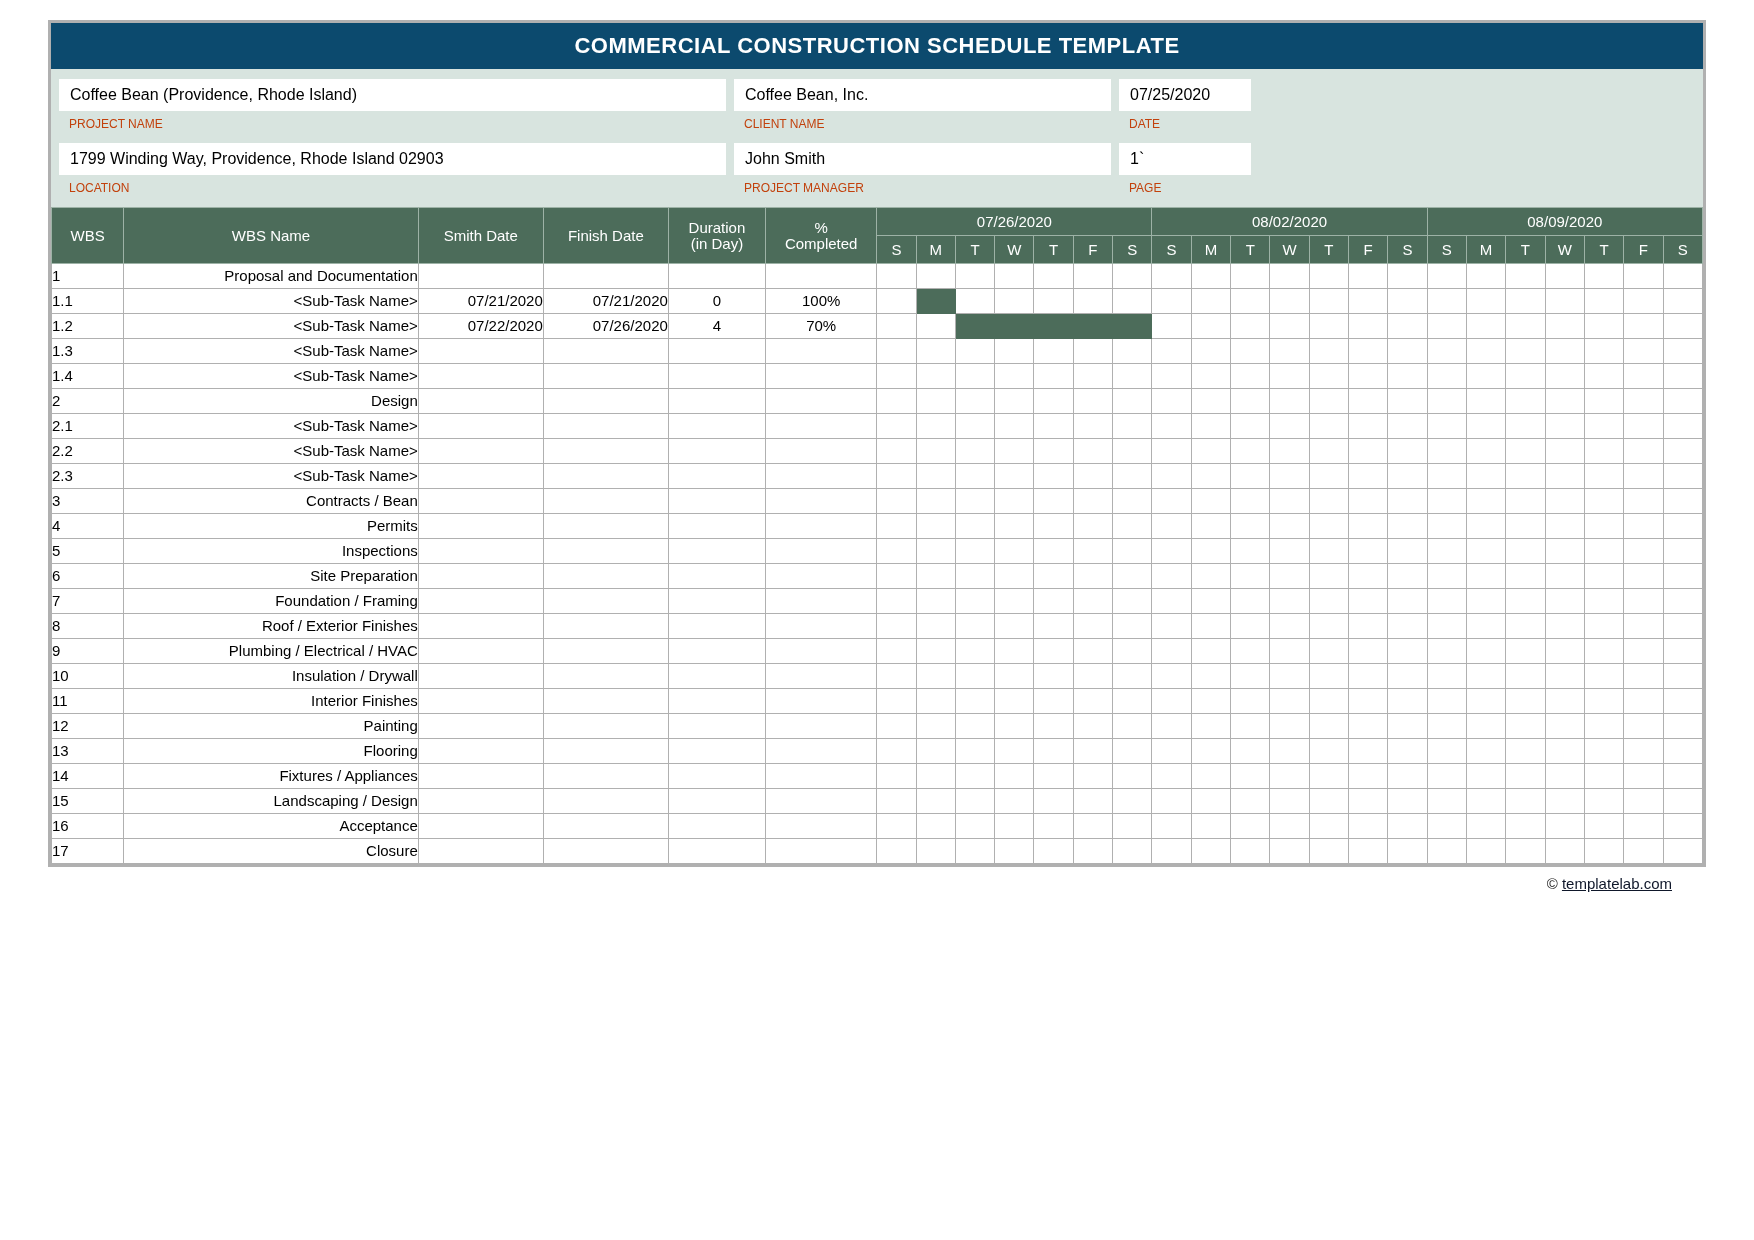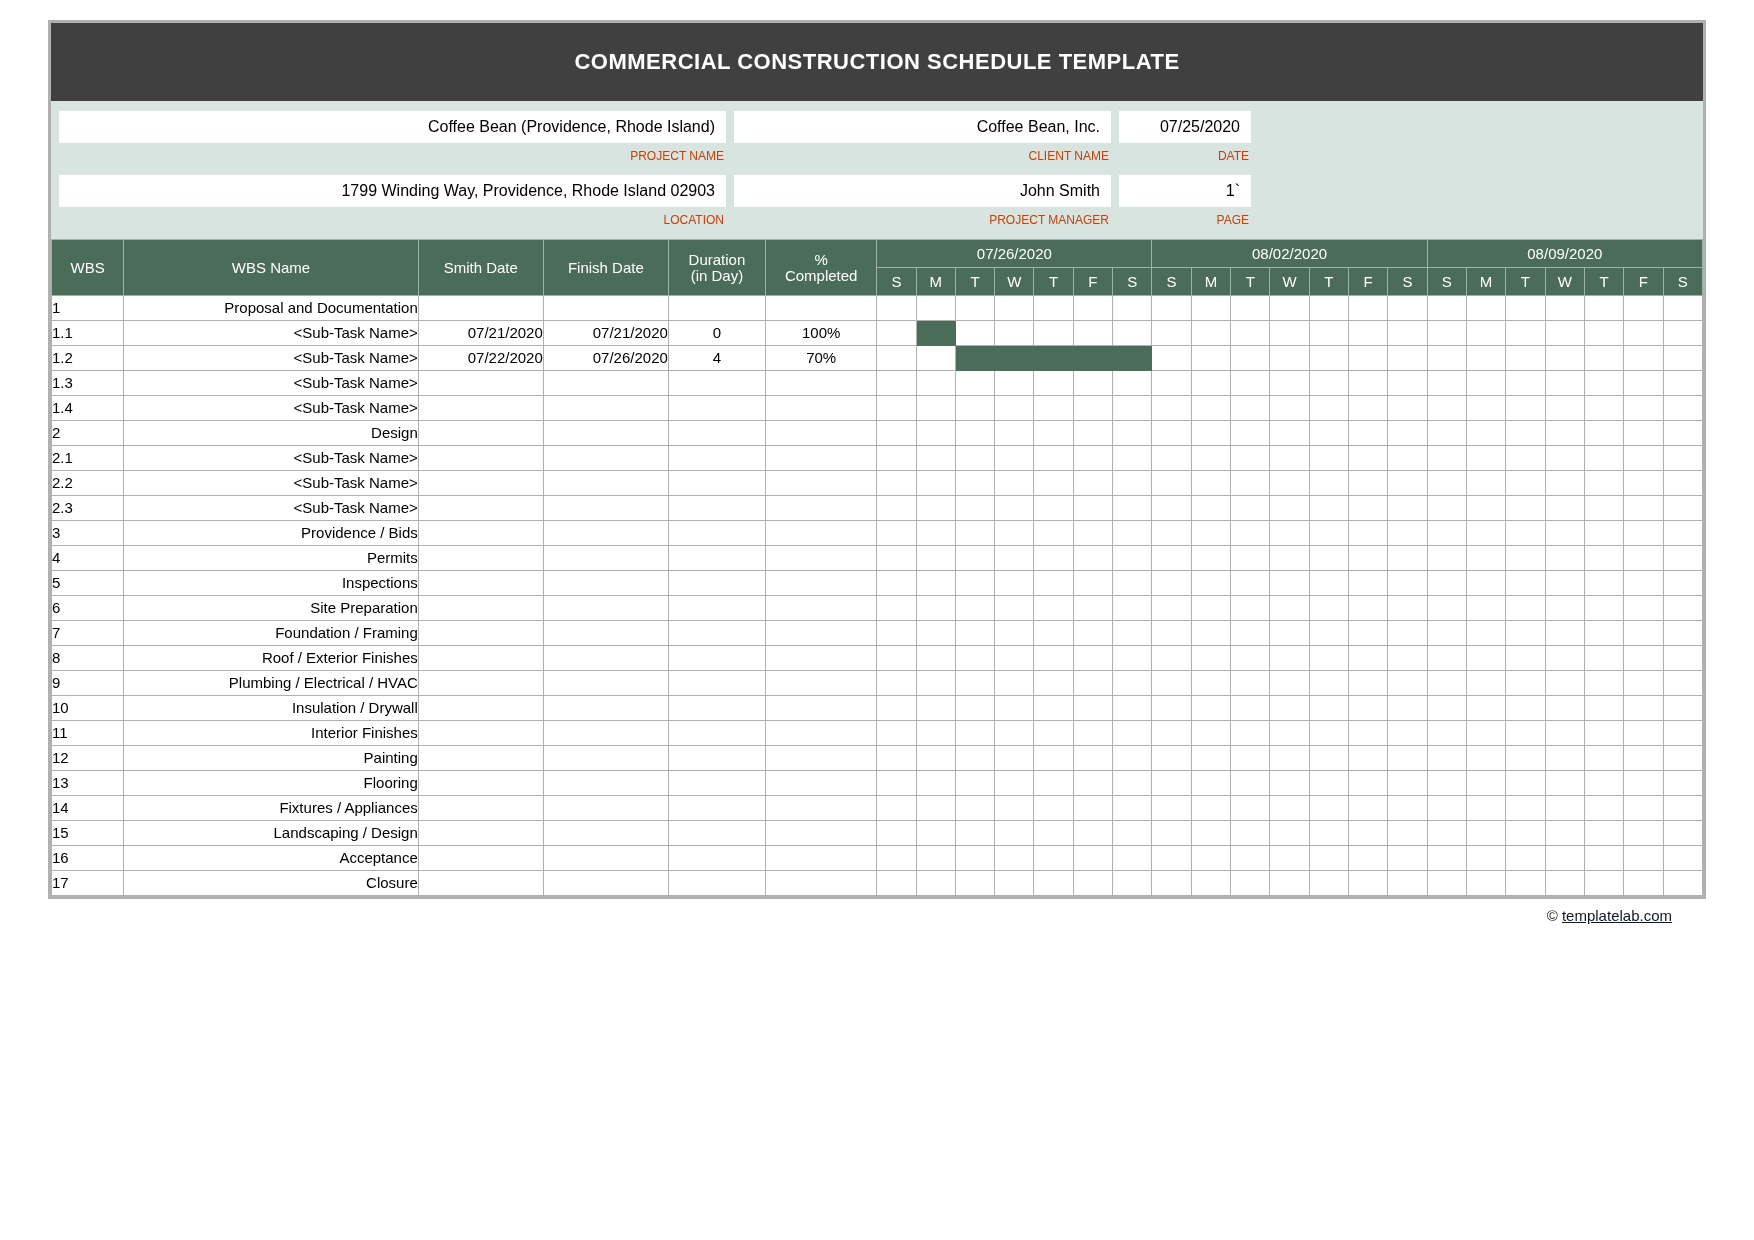--- a/index.html
+++ b/index.html
@@ -20,32 +20,32 @@
   .logo-created { font-size: 9px; letter-spacing:1px; color:#666; text-align:right; display:block; padding-right:2px;}
   .logo {
     display:inline-block; font-size:0;
   }
   .logo .tl-t { font-size: 36px; font-weight: 500; color:#111; letter-spacing:-1px;}
   .logo .tl-lab { font-size: 36px; font-weight: 900; color:#d62222; letter-spacing:-1px;}
 
   .outer-border { border: 3px solid #b0b0b0; margin-top: 6px; }
 
   .title-bar {
-    background: #404040;
+    background: #0c4a6e;
     color: #fff;
     font-weight: bold;
     font-size: 22px;
     text-align: center;
-    padding: 26px 0;
+    padding: 10px 0;
     letter-spacing: 0.5px;
   }
 
   .info-block { background: #d8e4df; }
   .info-row { display:flex; }
-  .info-cell { flex: 0 0 auto; text-align: right; }
+  .info-cell { flex: 0 0 auto; }
   .info-cell.pn  { width: 675px; }
   .info-cell.cn  { width: 385px; }
   .info-cell.dt  { width: 140px; }
   .white-field {
     background:#fff; padding:6px 10px; margin:6px 8px 0 0; font-size:16px;
     border:1px solid #fff;
   }
   .info-cell.pn .white-field,
   .info-cell.pn .grey-label { margin-left:0; }
   .grey-label {
@@ -464,21 +464,21 @@
             <td class="gantt"></td>
             <td class="gantt"></td>
             <td class="gantt"></td>
             <td class="gantt"></td>
             <td class="gantt"></td>
             <td class="gantt"></td>
             <td class="gantt"></td>
           </tr>
           <tr class="body">
             <td class="c-wbs">3</td>
-            <td class="c-name">Providence / Bids</td>
+            <td class="c-name">Contracts / Bean</td>
             <td class="c-date"></td>
             <td class="c-date"></td>
             <td class="c-num"></td>
             <td class="c-num"></td>
             <td class="gantt"></td>
             <td class="gantt"></td>
             <td class="gantt"></td>
             <td class="gantt"></td>
             <td class="gantt"></td>
             <td class="gantt"></td>

